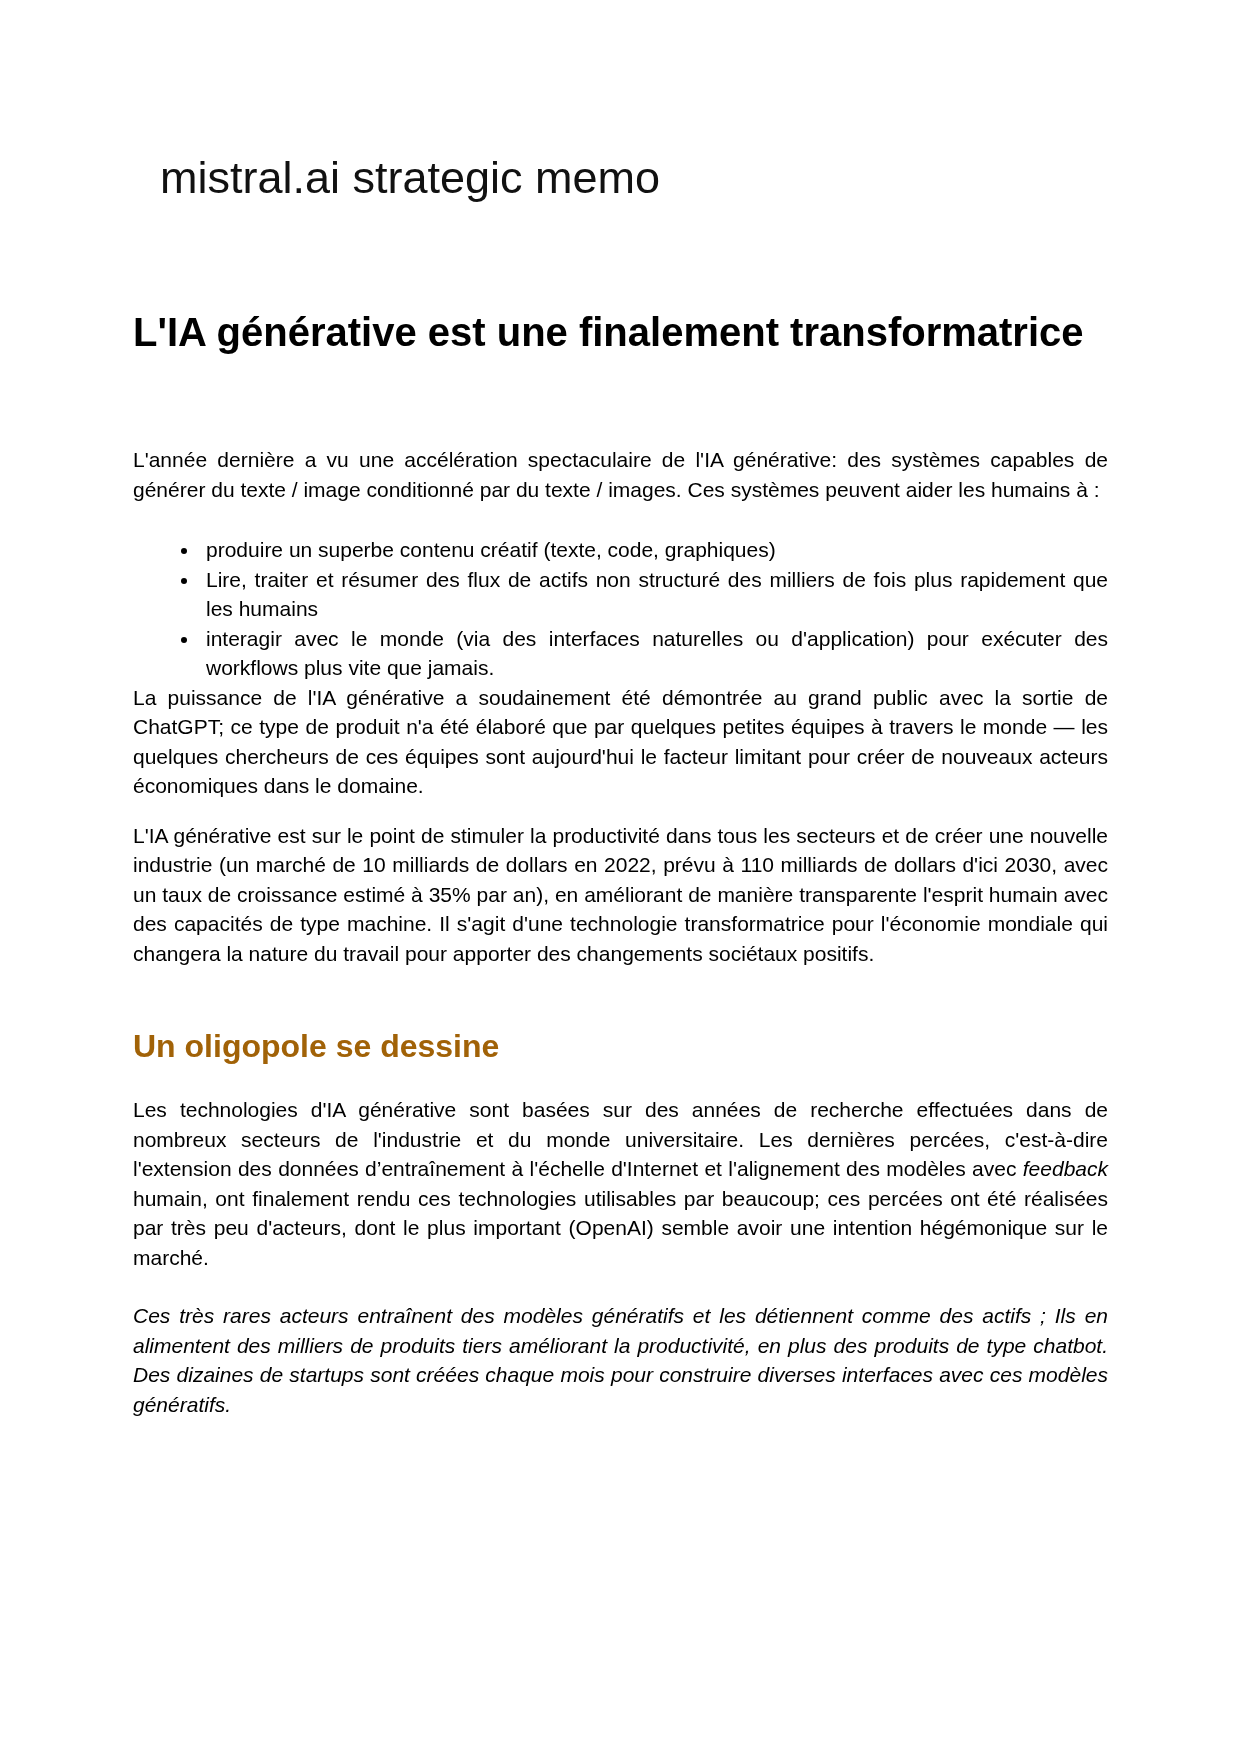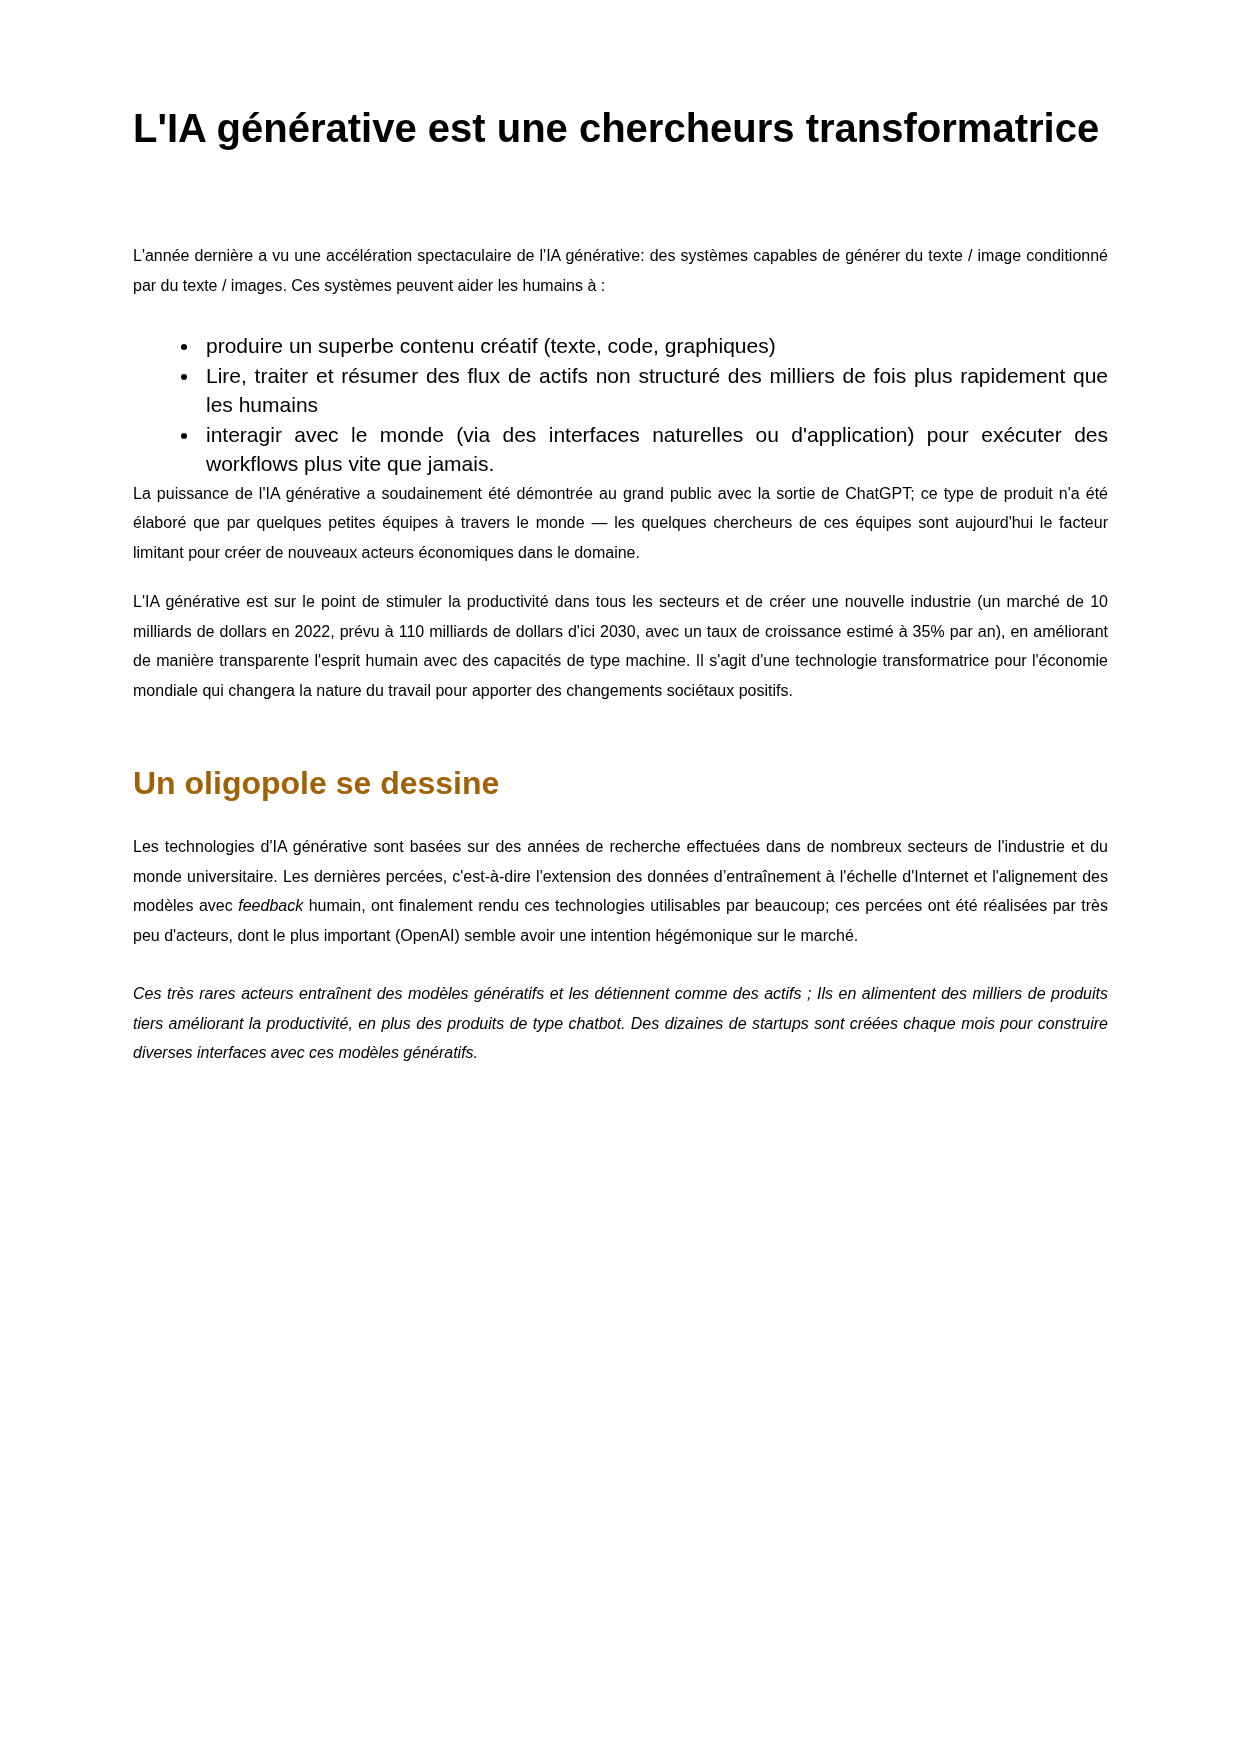--- a/index.html
+++ b/index.html
@@ -38,21 +38,21 @@
     color: #000000;
   }
   h2.doc-heading {
     margin: 59px 0 0 0;
     font-size: 32px;
     line-height: 38px;
     font-weight: 700;
     color: #a16207;
   }
   p.body-text {
-    font-size: 16px;
+    font-size: 21px;
     line-height: 29.5px;
     text-align: justify;
     margin: 0;
   }
   p.p-intro   { margin-top: 89px; }
   p.p-power   { }
   p.p-market  { margin-top: 20px; }
   p.p-oligo-1 { margin-top: 30px; }
   p.p-oligo-2 { margin-top: 29px; font-style: italic; }
   ul.capability-list {
@@ -67,22 +67,23 @@
     padding-left: 6px;
   }
   em.inline-italic { }
 </style>
 </head>
 <body>
 
 <div class="page">
   <div class="content">
 
+    <div class="logo">mistral.ai strategic memo</div>
 
-    <h1 class="doc-title">L'IA générative est une chercheurs transformatrice</h1>
+    <h1 class="doc-title">L'IA générative est une finalement transformatrice</h1>
 
     <p class="body-text p-intro">L'année dernière a vu une accélération spectaculaire de l'IA générative: des systèmes capables de générer du texte / image conditionné par du texte / images. Ces systèmes peuvent aider les humains à :</p>
 
     <ul class="capability-list">
       <li>produire un superbe contenu créatif (texte, code, graphiques)</li>
       <li>Lire, traiter et résumer des flux de actifs non structuré des milliers de fois plus rapidement que les humains</li>
       <li>interagir avec le monde (via des interfaces naturelles ou d'application) pour exécuter des workflows plus vite que jamais.</li>
     </ul>
 
     <p class="body-text p-power">La puissance de l'IA générative a soudainement été démontrée au grand public avec la sortie de ChatGPT; ce type de produit n'a été élaboré que par quelques petites équipes à travers le monde — les quelques chercheurs de ces équipes sont aujourd'hui le facteur limitant pour créer de nouveaux acteurs économiques dans le domaine.</p>

